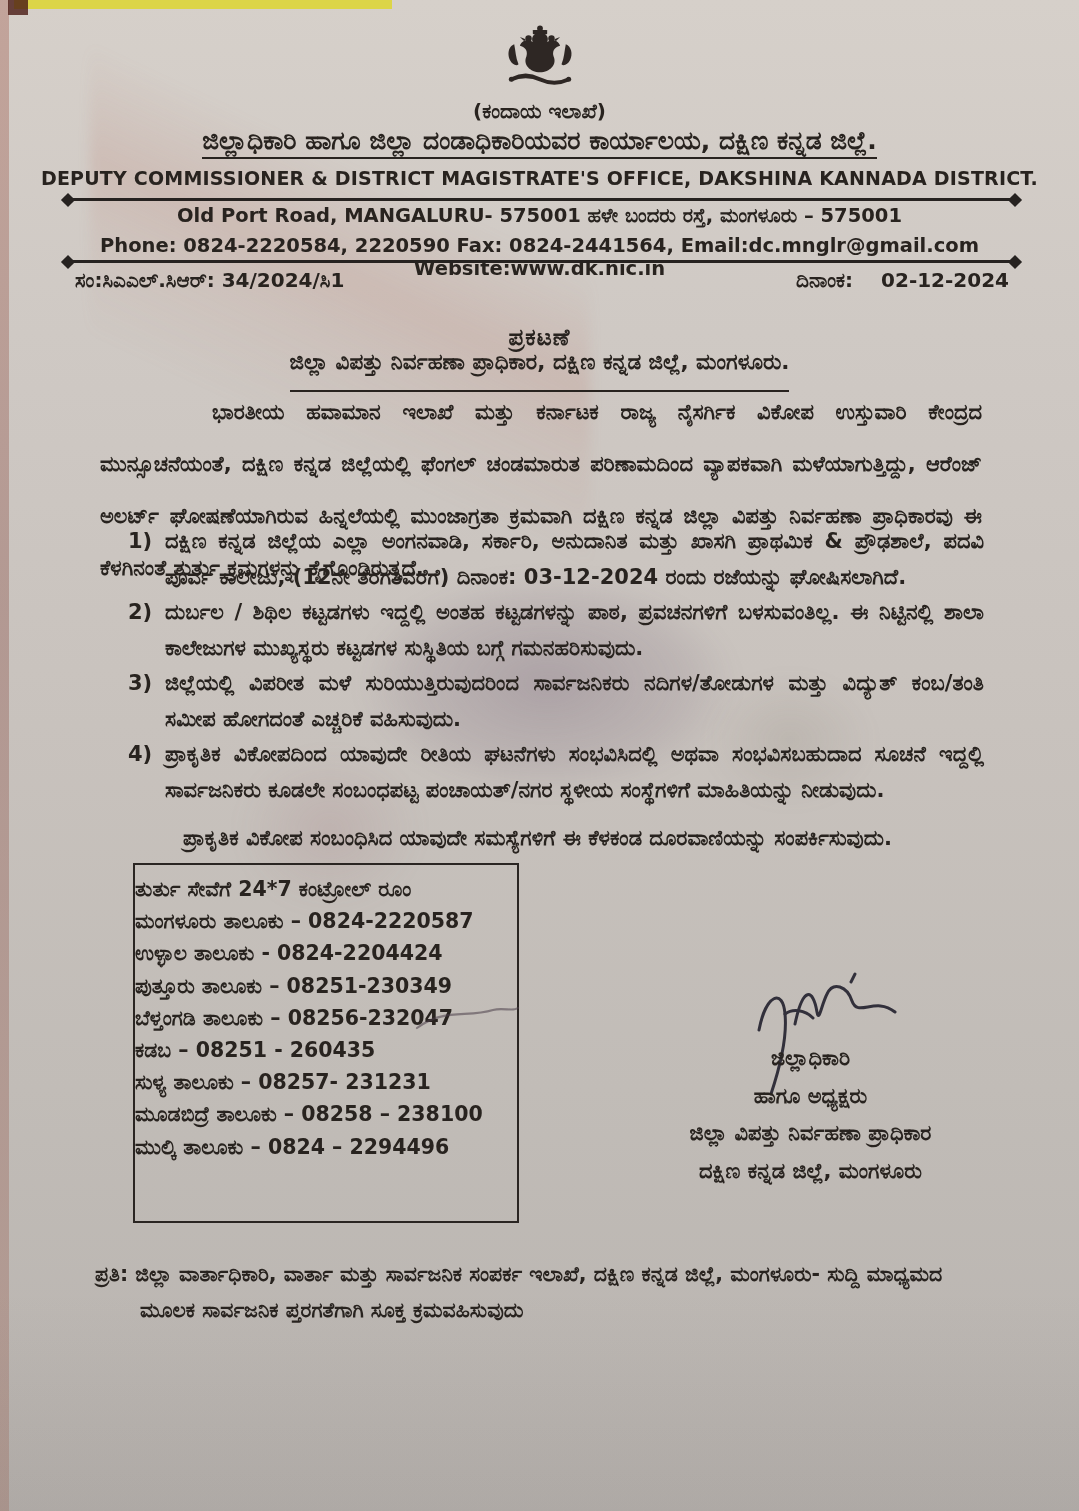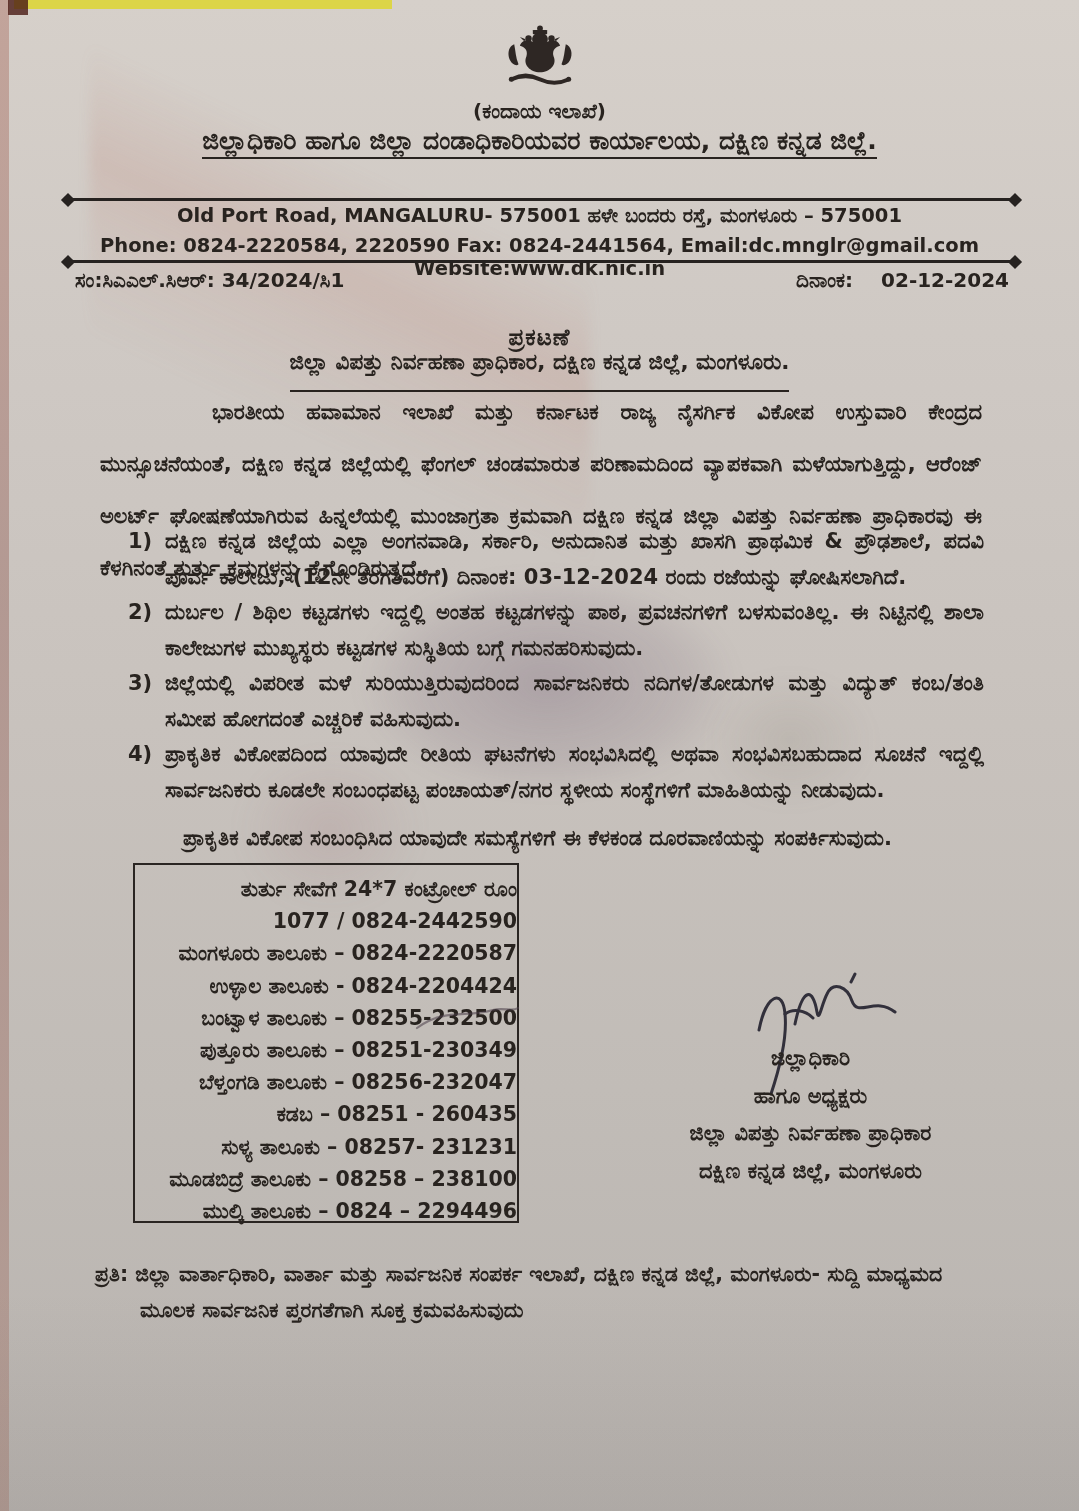--- a/index.html
+++ b/index.html
@@ -54,21 +54,21 @@
   .subtitle span{border-bottom:2.5px solid #28231f;padding-bottom:16px;}
   .intro{top:386px;left:100px;width:882px;font-size:21px;line-height:52px;
     text-align:justify;text-indent:112px;font-weight:600;}
   .list{top:524px;left:128px;width:856px;font-size:21px;line-height:35.5px;}
   .item{display:flex;}
   .item .num{width:37px;flex:none;font-weight:700;}
   .item .text{flex:1;text-align:justify;font-weight:600;}
   .helpline{top:826px;left:183px;font-size:21px;font-weight:600;}
   
   .control-box{top:863px;left:133px;width:386px;height:360px;border:2.5px solid #2a2522;
-    box-sizing:border-box;text-align:right;font-size:20.5px;font-weight:700;
+    box-sizing:border-box;text-align:left;font-size:20.5px;font-weight:700;
     padding-top:8px;line-height:32.2px;}
   .scribble{top:1002px;left:415px;width:105px;height:34px;}
   
   .sign-svg{top:968px;left:733px;width:188px;height:132px;}
   .signature-block{top:1040px;left:678px;width:265px;text-align:center;
     font-size:21px;font-weight:600;line-height:37.5px;}
   
   .copy-note{top:1256px;left:95px;width:885px;font-size:20.5px;line-height:36px;
     font-weight:600;padding-left:45px;text-indent:-45px;box-sizing:border-box;}
 </style>
@@ -98,20 +98,21 @@
     <path d="M96,28 c8,3 10,14 6,22 c-3,6 -9,9 -12,6 c4,-9 4,-19 6,-28 z"></path>
     <path d="M20,74 q20,-10 40,0 q20,10 40,0 l0,6 q-20,9 -40,0 q-20,-9 -40,0 z"></path>
     <circle cx="20" cy="77" r="3.5"></circle>
       <circle cx="100" cy="77" r="3.5"></circle>
   </svg>
 
   <div class="abs ctr dept-line">(ಕಂದಾಯ ಇಲಾಖೆ)</div>
   <div class="abs ctr office-kn">
     <span>ಜಿಲ್ಲಾಧಿಕಾರಿ ಹಾಗೂ ಜಿಲ್ಲಾ ದಂಡಾಧಿಕಾರಿಯವರ ಕಾರ್ಯಾಲಯ, ದಕ್ಷಿಣ ಕನ್ನಡ ಜಿಲ್ಲೆ.</span>
   </div>
+  <div class="abs ctr office-en">DEPUTY COMMISSIONER &amp; DISTRICT MAGISTRATE'S OFFICE, DAKSHINA KANNADA DISTRICT.</div>
 
   <div class="abs rule rule1"></div>
   <div class="abs ctr address">Old Port Road, MANGALURU- 575001 ಹಳೇ ಬಂದರು ರಸ್ತೆ, ಮಂಗಳೂರು – 575001</div>
   <div class="abs ctr phone">Phone: 0824-2220584, 2220590 Fax: 0824-2441564, Email:dc.mnglr@gmail.com Website:www.dk.nic.in</div>
   <div class="abs rule rule2"></div>
 
   <div class="abs ref-row">
     <span>ಸಂ:ಸಿಎಎಲ್.ಸಿಆರ್: 34/2024/ಸಿ1</span>
     <span class="date-wrap">
       <span>ದಿನಾಂಕ:</span>
@@ -142,24 +143,22 @@
     <div class="item">
       <span class="num">4)</span>
       <span class="text">ಪ್ರಾಕೃತಿಕ ವಿಕೋಪದಿಂದ ಯಾವುದೇ ರೀತಿಯ ಘಟನೆಗಳು ಸಂಭವಿಸಿದಲ್ಲಿ ಅಥವಾ ಸಂಭವಿಸಬಹುದಾದ ಸೂಚನೆ ಇದ್ದಲ್ಲಿ ಸಾರ್ವಜನಿಕರು ಕೂಡಲೇ ಸಂಬಂಧಪಟ್ಟ ಪಂಚಾಯತ್/ನಗರ ಸ್ಥಳೀಯ ಸಂಸ್ಥೆಗಳಿಗೆ ಮಾಹಿತಿಯನ್ನು ನೀಡುವುದು.</span>
     </div>
   </div>
 
   <div class="abs helpline">ಪ್ರಾಕೃತಿಕ ವಿಕೋಪ ಸಂಬಂಧಿಸಿದ ಯಾವುದೇ ಸಮಸ್ಯೆಗಳಿಗೆ ಈ ಕೆಳಕಂಡ ದೂರವಾಣಿಯನ್ನು ಸಂಪರ್ಕಿಸುವುದು.</div>
 
   <div class="abs control-box">
     <div>ತುರ್ತು ಸೇವೆಗೆ 24*7 ಕಂಟ್ರೋಲ್ ರೂಂ</div>
-    <div>1077 / 0824-2442590</div>
     <div>ಮಂಗಳೂರು ತಾಲೂಕು – 0824-2220587</div>
     <div>ಉಳ್ಳಾಲ ತಾಲೂಕು  - 0824-2204424</div>
-    <div>ಬಂಟ್ವಾಳ ತಾಲೂಕು – 08255-232500</div>
     <div>ಪುತ್ತೂರು ತಾಲೂಕು – 08251-230349</div>
     <div>ಬೆಳ್ತಂಗಡಿ ತಾಲೂಕು – 08256-232047</div>
     <div>ಕಡಬ – 08251 - 260435</div>
     <div>ಸುಳ್ಯ ತಾಲೂಕು – 08257- 231231</div>
     <div>ಮೂಡಬಿದ್ರೆ ತಾಲೂಕು – 08258 – 238100</div>
     <div>ಮುಲ್ಕಿ ತಾಲೂಕು – 0824 – 2294496</div>
   </div>
 
   <svg class="abs scribble" viewBox="0 0 105 34">
     <path d="M2,26 C28,6 52,16 78,8 C88,5 98,10 103,6" fill="none" stroke="rgba(75,62,72,0.55)" stroke-width="2.2" stroke-linecap="round"></path>

